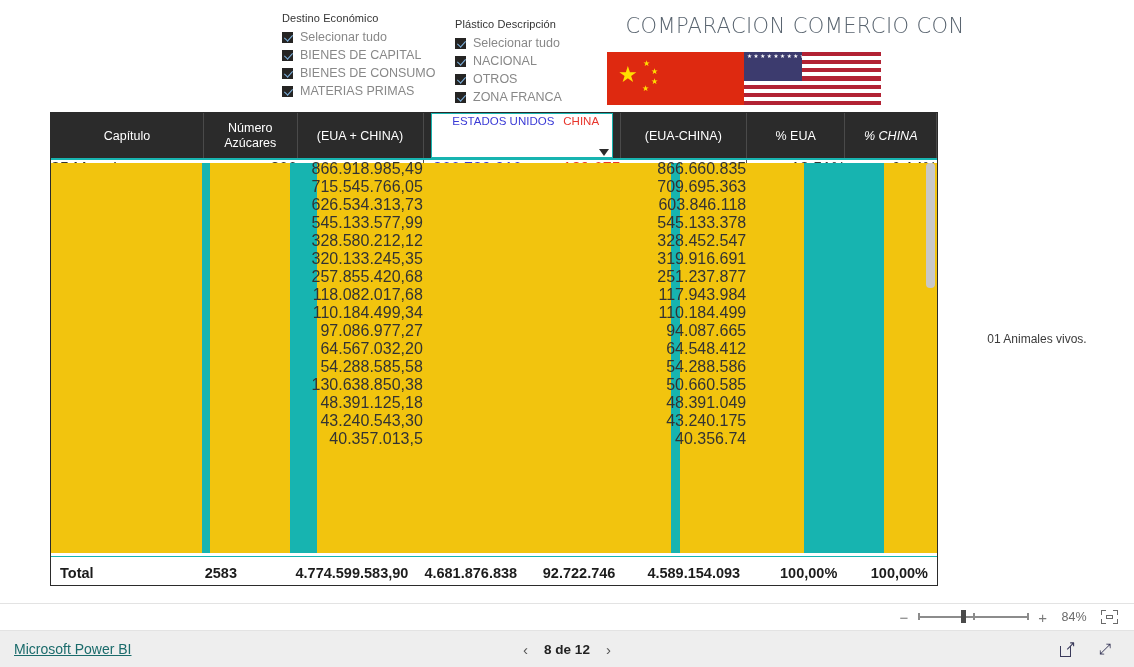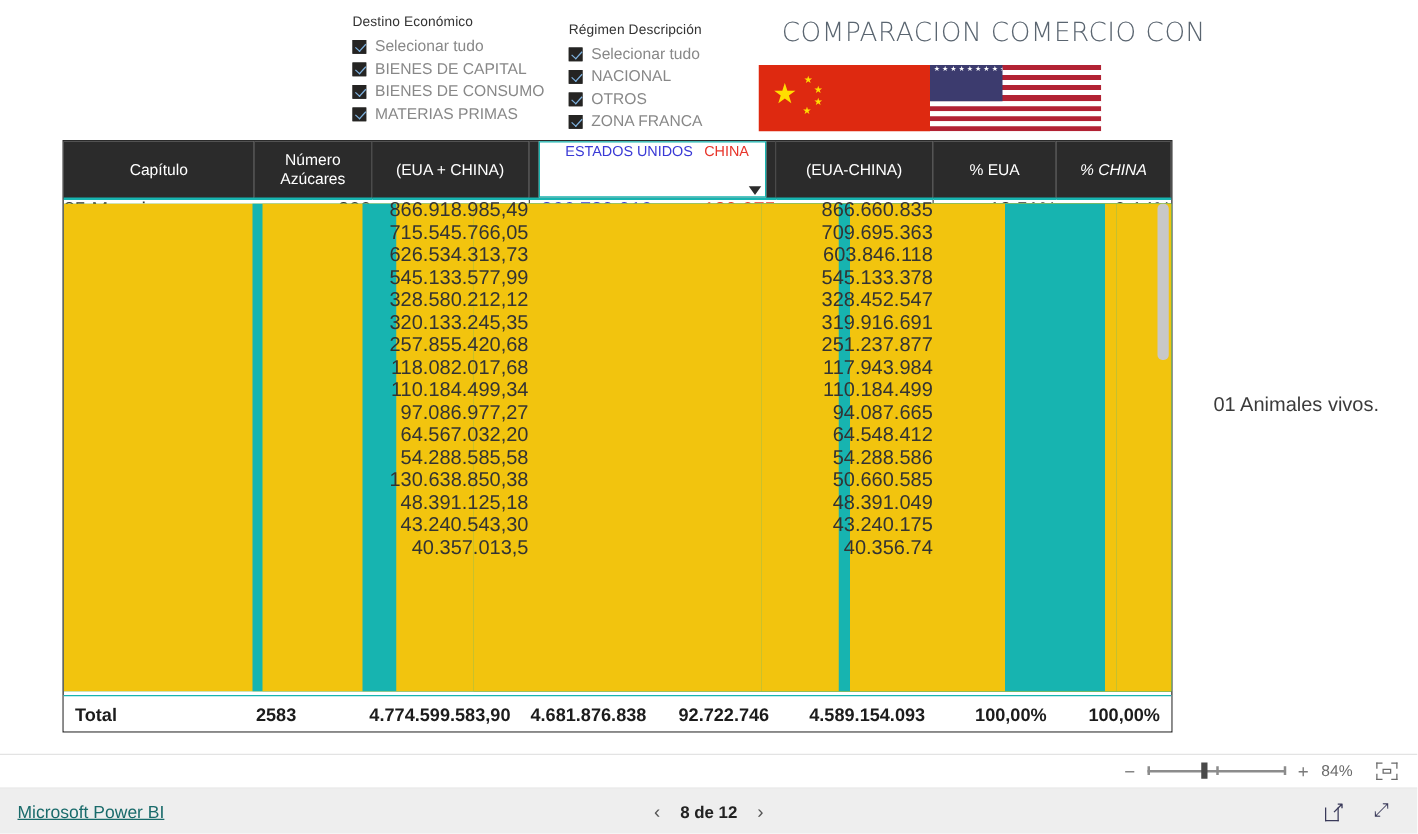--- a/index.html
+++ b/index.html
@@ -47,22 +47,22 @@
   .flag-us .stripe { width:100%; height:4.08px; background:#b22234; }
   .flag-us .stripe.w { background:#fff; }
   .flag-us .canton {
     position:absolute; left:0; top:0; width:58px; height:28.5px; background:#3c3b6e;
     color:#fff; font-size:5.6px; line-height:5.2px; letter-spacing:1.6px; padding:2px 0 0 3px;
     overflow:hidden; word-spacing:0;
   }
 
   
   .side-label {
-    position:absolute; left:948px; top:313px; width:178px;
-    text-align:center; font-size:16px; color:#3b3b3b; line-height:23px;
+    position:absolute; left:948px; top:328px; width:178px;
+    text-align:center; font-size:12px; color:#3b3b3b; line-height:23px;
   }
 
   
   .tbl-wrap {
     position:absolute; left:50px; top:112px; width:888px; height:474px;
     background:#fff; border:1px solid #2b2b2b;
   }
   table.matrix { width:100%; border-collapse:collapse; table-layout:fixed; }
   table.matrix th {
     background:#2b2b2b; color:#fff; font-size:12.5px; font-weight:normal;
@@ -130,21 +130,21 @@
   
   .zoom-bar {
     position:absolute; left:0; bottom:36px; width:1134px; height:28px;
     background:#fff; border-top:1px solid #e3e3e3; border-bottom:1px solid #e3e3e3;
     display:flex; align-items:center; justify-content:flex-end; padding-right:16px; gap:10px;
   }
   .zoom-minus, .zoom-plus { font-size:15px; color:#7a7a7a; cursor:default; }
   .zoom-track { position:relative; width:110px; height:1.5px; background:#8c8c8c; }
   .zoom-track .tick { position:absolute; top:-3px; width:1.5px; height:7px; background:#8c8c8c; }
   .zoom-track .knob { position:absolute; top:-6px; left:43px; width:5px; height:13px; background:#4a4a4a; }
-  .zoom-pct { font-size:12.5px; color:#6a6a6a; width:34px; text-align:left; }
+  .zoom-pct { font-size:12.5px; color:#6a6a6a; width:34px; text-align:center; }
   .fit-icon { width:17px; height:14px; position:relative; }
   .fit-icon span { position:absolute; width:5px; height:5px; border:1.6px solid #6a6a6a; }
   .fit-icon .tl { left:0; top:0; border-right:none; border-bottom:none; }
   .fit-icon .tr { right:0; top:0; border-left:none; border-bottom:none; }
   .fit-icon .bl { left:0; bottom:0; border-right:none; border-top:none; }
   .fit-icon .br { right:0; bottom:0; border-left:none; border-top:none; }
   .fit-icon .mid { left:5px; top:5px; width:7px; height:4px; border:1.6px solid #6a6a6a; }
 
   .footer {
     position:absolute; left:0; bottom:0; width:1134px; height:36px;
@@ -183,21 +183,21 @@
       <span class="box checked"></span>
       <span class="s-label">BIENES DE CONSUMO</span>
     </div>
     <div class="s-item">
       <span class="box checked"></span>
       <span class="s-label">MATERIAS PRIMAS</span>
     </div>
   </div>
 
   <div class="slicer" id="slicer-regimen">
-    <div class="s-title">Régimen Descripción</div>
+    <div class="s-title">Plástico Descripción</div>
     <div class="s-item">
       <span class="box checked"></span>
       <span class="s-label">Selecionar tudo</span>
     </div>
     <div class="s-item">
       <span class="box checked"></span>
       <span class="s-label">NACIONAL</span>
     </div>
     <div class="s-item">
       <span class="box checked"></span>

